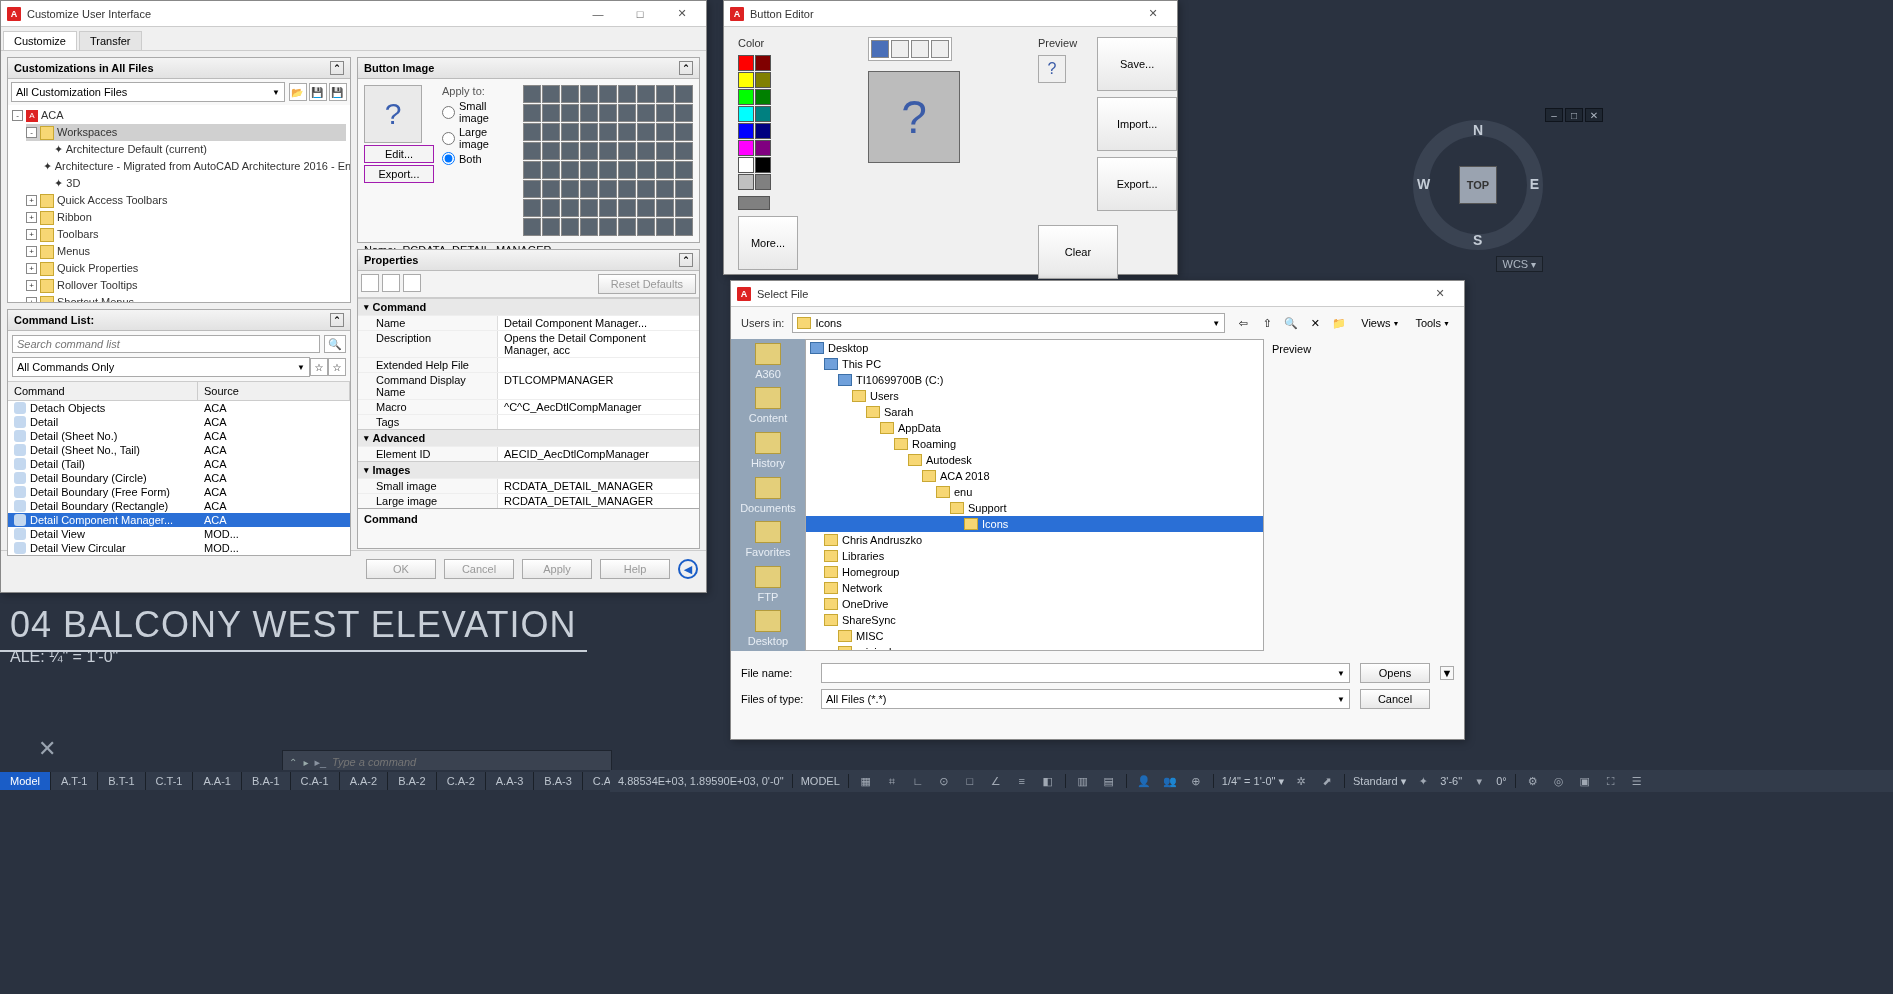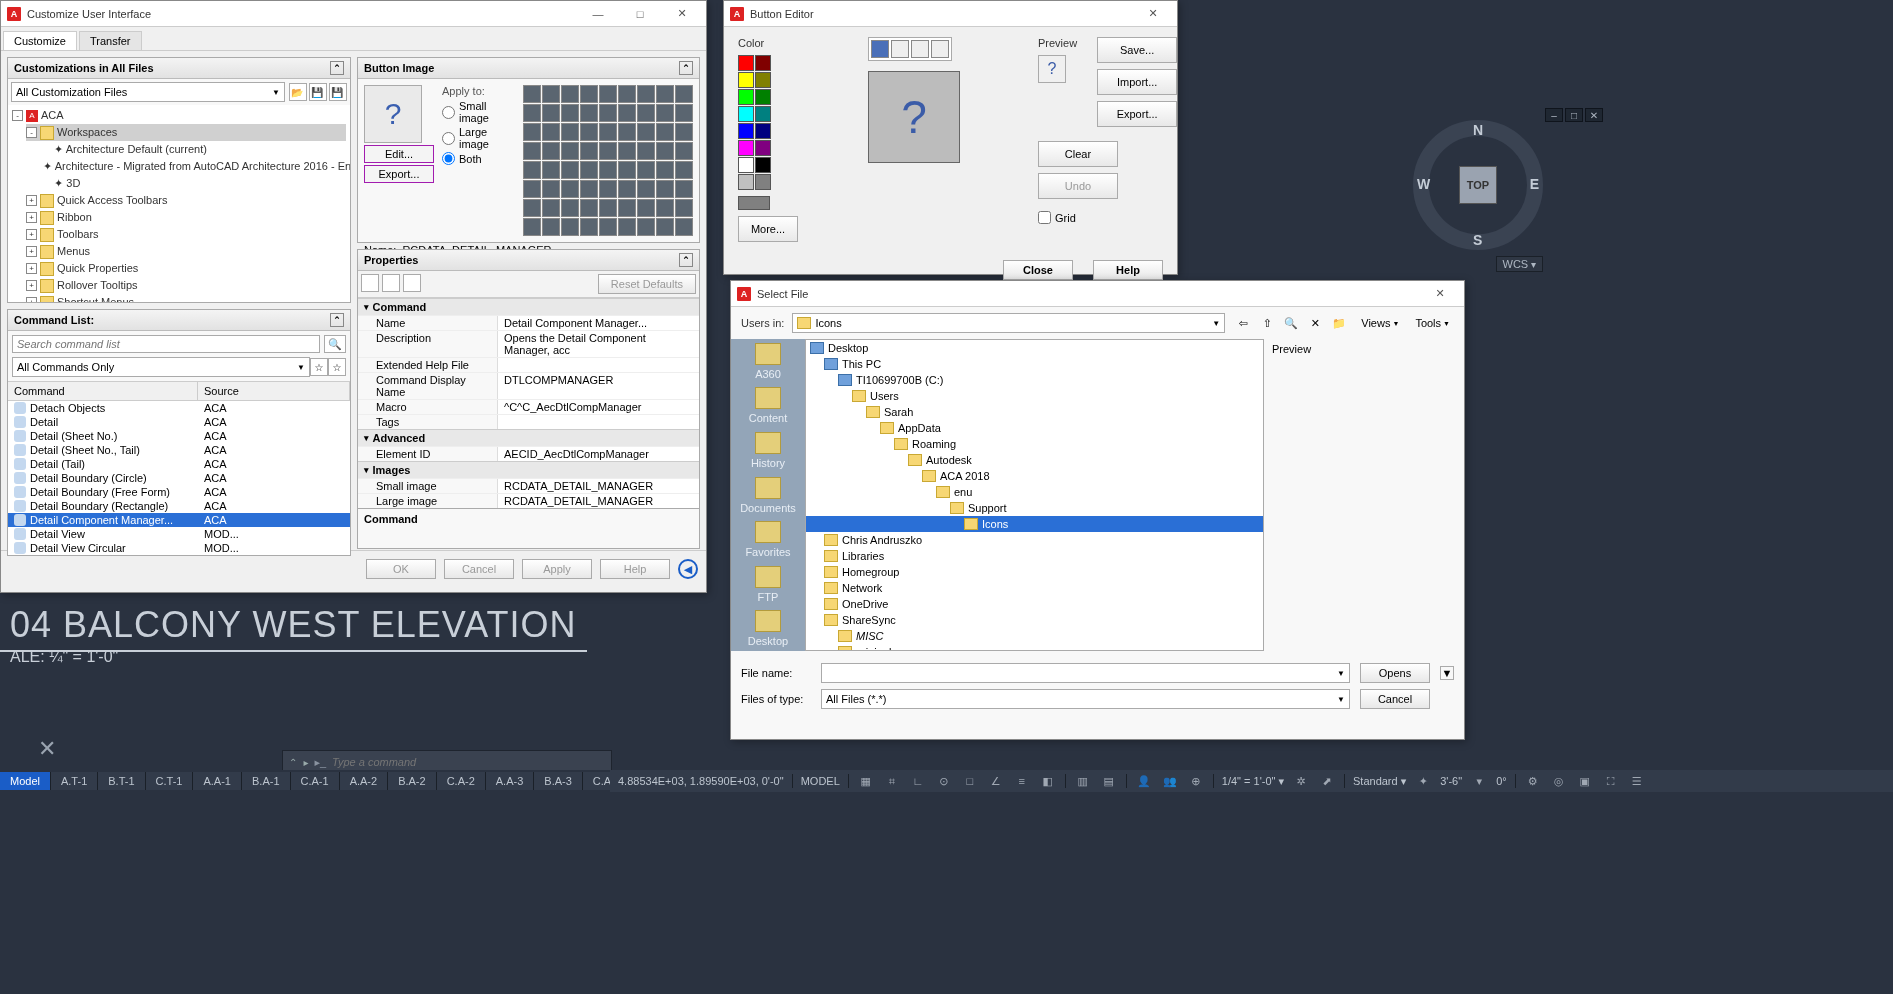--- a/index.html
+++ b/index.html
@@ -76,21 +76,21 @@
 .prop-row .pv { flex:1; padding:1px 6px; }
 .prop-desc { border-top:1px solid #aaa; padding:4px 6px; height:40px; }
 .prop-desc b { font-weight:bold; }
 
 
 #bedit { left:723px; top:0; width:455px; height:275px; }
 .be-body { padding:10px 14px; display:grid; grid-template-columns:120px 160px 1fr; gap:10px; }
 .be-label { color:#333; margin-bottom:6px; }
 .palette { display:grid; grid-template-columns:16px 16px; gap:1px; }
 .palette div { width:16px; height:16px; border:1px solid #555; cursor:pointer; }
-.be-btn { border:1px solid #aaa; background:linear-gradient(#fff,#e8e8e8); padding:6px 10px; cursor:pointer; text-align:center; }
+.be-btn { border:1px solid #aaa; background:linear-gradient(#fff,#e8e8e8); padding:20px 10px; cursor:pointer; text-align:center; }
 .be-tools { display:flex; gap:2px; border:1px solid #aaa; padding:2px; background:#fff; width:fit-content; }
 .be-tools .tl { width:18px; height:18px; border:1px solid #888; background:#eee; cursor:pointer; }
 .be-tools .tl.sel { background:#4a6fb8; }
 .be-canvas { width:92px; height:92px; border:1px solid #666; background:#bcbcbc; display:flex; align-items:center; justify-content:center; font-size:46px; color:#3b5ca8; }
 .be-preview-ico { width:28px; height:28px; border:1px solid #aaa; display:flex; align-items:center; justify-content:center; font-size:16px; color:#3b5ca8; margin-top:6px; }
 .be-right { display:flex; flex-direction:column; gap:6px; align-items:flex-start; }
 .be-right .be-btn { width:80px; }
 .be-checkbox { display:flex; align-items:center; gap:4px; margin-top:6px; }
 .be-footer { display:flex; gap:20px; justify-content:flex-end; padding:8px 14px;font-weight:bold; }
 
@@ -739,21 +739,21 @@
           <span>Network</span>
         </div>
         <div class="row" style="padding-left: 18px;">
           <span class="fico"></span>
           <span>OneDrive</span>
         </div>
         <div class="row" style="padding-left: 18px;">
           <span class="fico"></span>
           <span>ShareSync</span>
         </div>
-        <div class="row" style="padding-left: 32px; font-style: italic;">
+        <div class="row" style="padding-left: 32px;">
           <span class="fico"></span>
           <span>MISC</span>
         </div>
         <div class="row" style="padding-left: 32px;">
           <span class="fico"></span>
           <span>original</span>
         </div>
       </div>
     <div class="sf-preview">
       <span>Preview</span>

